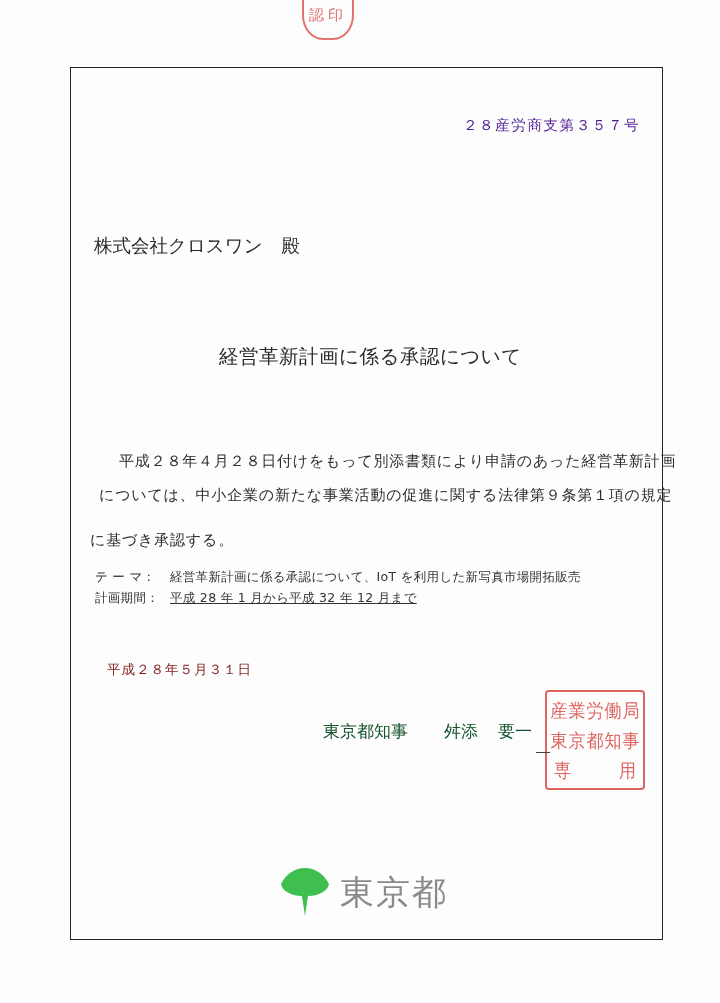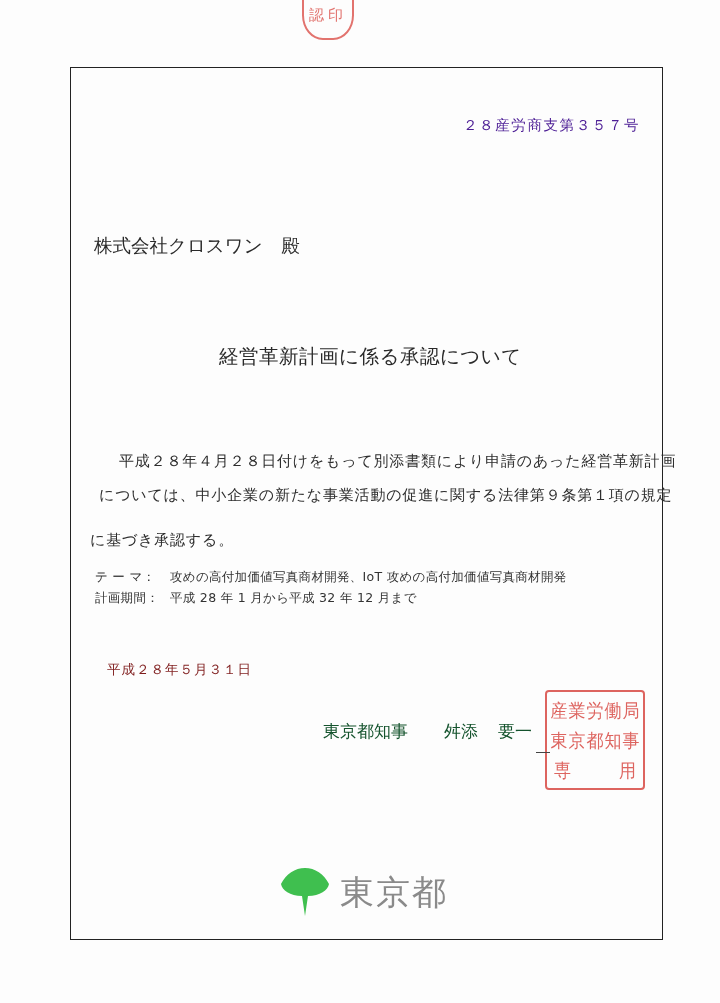--- a/index.html
+++ b/index.html
@@ -51,21 +51,21 @@
     .addressee { left: 94px; top: 233px; font-size: 18.5px; color: #2a2a2a; text-align: right; }
     .title { left: 219px; top: 343px; font-size: 19.5px; color: #2a2a2a; letter-spacing: 0.5px; }
 
     .body-line { font-size: 15px; color: #2d2d2d; letter-spacing: 0.8px; }
     .bl1 { left: 119px; top: 452px; }
     .bl2 { left: 90px; top: 486px; margin-left: 9px; }
     .bl3 { left: 90px; top: 516px; margin-top: 15px; }
 
     .meta { font-size: 12.5px; color: #333; letter-spacing: 0.3px; }
     .m1 { left: 95px; top: 569px; }
-    .m2 { left: 95px; top: 590px; }
+    .m2 { left: 95px; top: 590px; text-decoration: underline; }
     .meta .lbl { display: inline-block; width: 75px; }
 
     .date { left: 107px; top: 661px; font-size: 13.5px; color: #7f1d1d; letter-spacing: 1px; }
 
     .sig { left: 323px; top: 720px; font-size: 17px; color: #14532d; }
     .sig .gap1 { display: inline-block; width: 36px; }
     .sig .gap2 { display: inline-block; width: 20px; }
 
     .seal {
       position: absolute;
@@ -125,21 +125,21 @@
 
 <div class="abs addressee">株式会社クロスワン　殿</div>
 
 <div class="abs title">経営革新計画に係る承認について</div>
 
 <div class="abs body-line bl1">平成２８年４月２８日付けをもって別添書類により申請のあった経営革新計画</div>
 <div class="abs body-line bl2">については、中小企業の新たな事業活動の促進に関する法律第９条第１項の規定</div>
 <div class="abs body-line bl3">に基づき承認する。</div>
 
 <div class="abs meta m1">
-  <span class="lbl">テ ー マ：</span><span>攻めの高付加価値写真商材開発、IoT 攻めの高付加価値写真商材開発</span>
+  <span class="lbl">テ ー マ：</span><span>経営革新計画に係る承認について、IoT を利用した新写真市場開拓販売</span>
 </div>
 <div class="abs meta m2">
   <span class="lbl">計画期間：</span><span>平成 28 年 1 月から平成 32 年 12 月まで</span>
 </div>
 
 <div class="abs date">平成２８年５月３１日</div>
 
 <div class="abs sig">
   <span>東京都知事</span><span class="gap1"></span><span>舛添</span><span class="gap2"></span><span>要一</span>
 </div>

